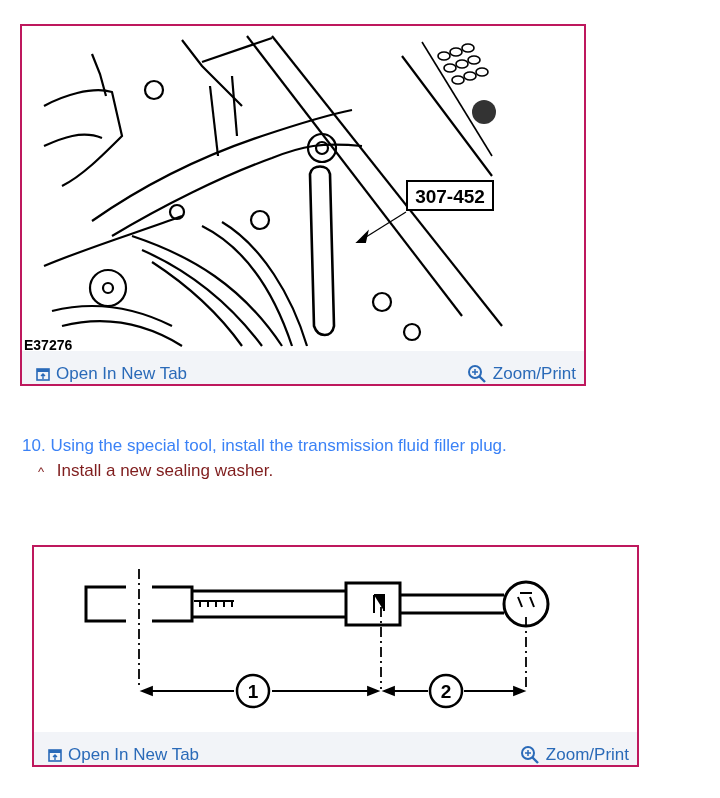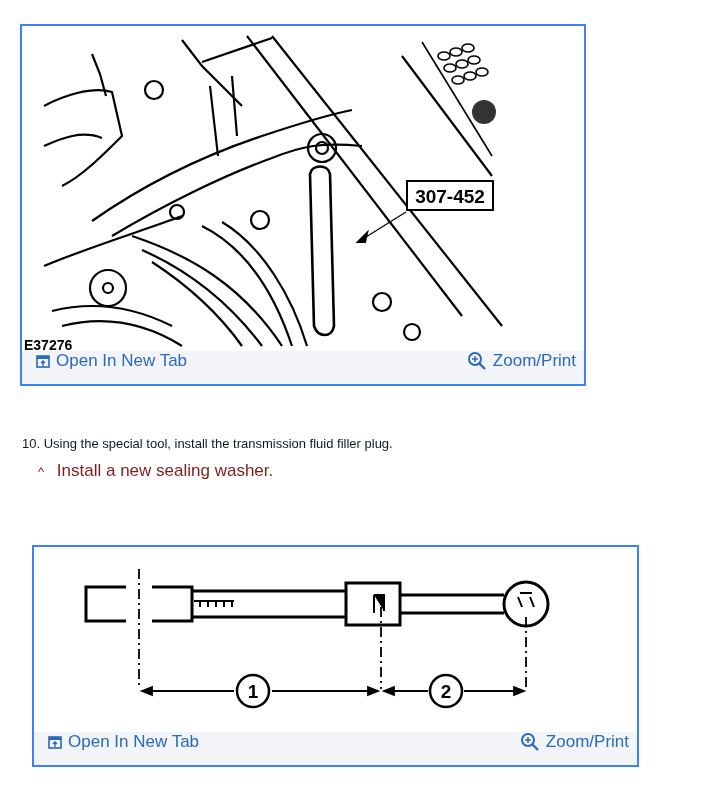--- a/index.html
+++ b/index.html
@@ -1,28 +1,28 @@
 <!DOCTYPE html>
 <html><head>
   <meta charset="utf-8">
   <style>
     html, body { margin: 0; padding: 0; background: #ffffff; }
     body { width: 720px; height: 798px; position: relative; overflow: hidden;
       font-family: "Liberation Sans", "DejaVu Sans", sans-serif; color: #333; }
-    .frame { position: absolute; background: #14532d; border: 2px solid #3b82f6; box-sizing: border-box; }
+    .frame { position: absolute; background: #14532d; border: 2px solid #be185d; box-sizing: border-box; }
     .frame .figure { position: absolute; left: 0; right: 0; top: 0; background: #fff; }
     .frame .footer { position: absolute; left: 0; right: 0; bottom: 0; height: 33px; background: #f2f4f8;
-      display: flex; align-items: flex-start; justify-content: space-between; padding: 0 8px 0 14px; box-sizing: border-box; }
+      display: flex; align-items: flex-end; justify-content: space-between; padding: 0 8px 0 14px; box-sizing: border-box; }
     .link { display: flex; align-items: center; color: #2a6ab8; font-size: 17px; cursor: pointer; text-decoration: none; }
     .link svg { margin-right: 6px; }
     #frame1 { left: 20px; top: 24px; width: 566px; height: 362px; }
     #frame1 .figure { height: 327px; }
     #frame2 { left: 32px; top: 545px; width: 607px; height: 222px; }
     #frame2 .figure { height: 187px; }
-    .step { position: absolute; left: 22px; top: 436px; font-size: 13px; color: #0f172a; }
+    .step { position: absolute; left: 22px; top: 436px; font-size: 17px; color: #3b82f6; }
     .sub { position: absolute; left: 38px; top: 461px; font-size: 17px; color: #7f1d1d; }
     .sub .caret { margin-right: 8px; font-size: 13px; }
     svg text { font-family: "Liberation Sans", sans-serif; }
   </style>
 </head>
 <body>
 
 <div class="frame" id="frame1">
   <div class="figure">
     <svg width="562" height="327" viewBox="0 0 562 327">

